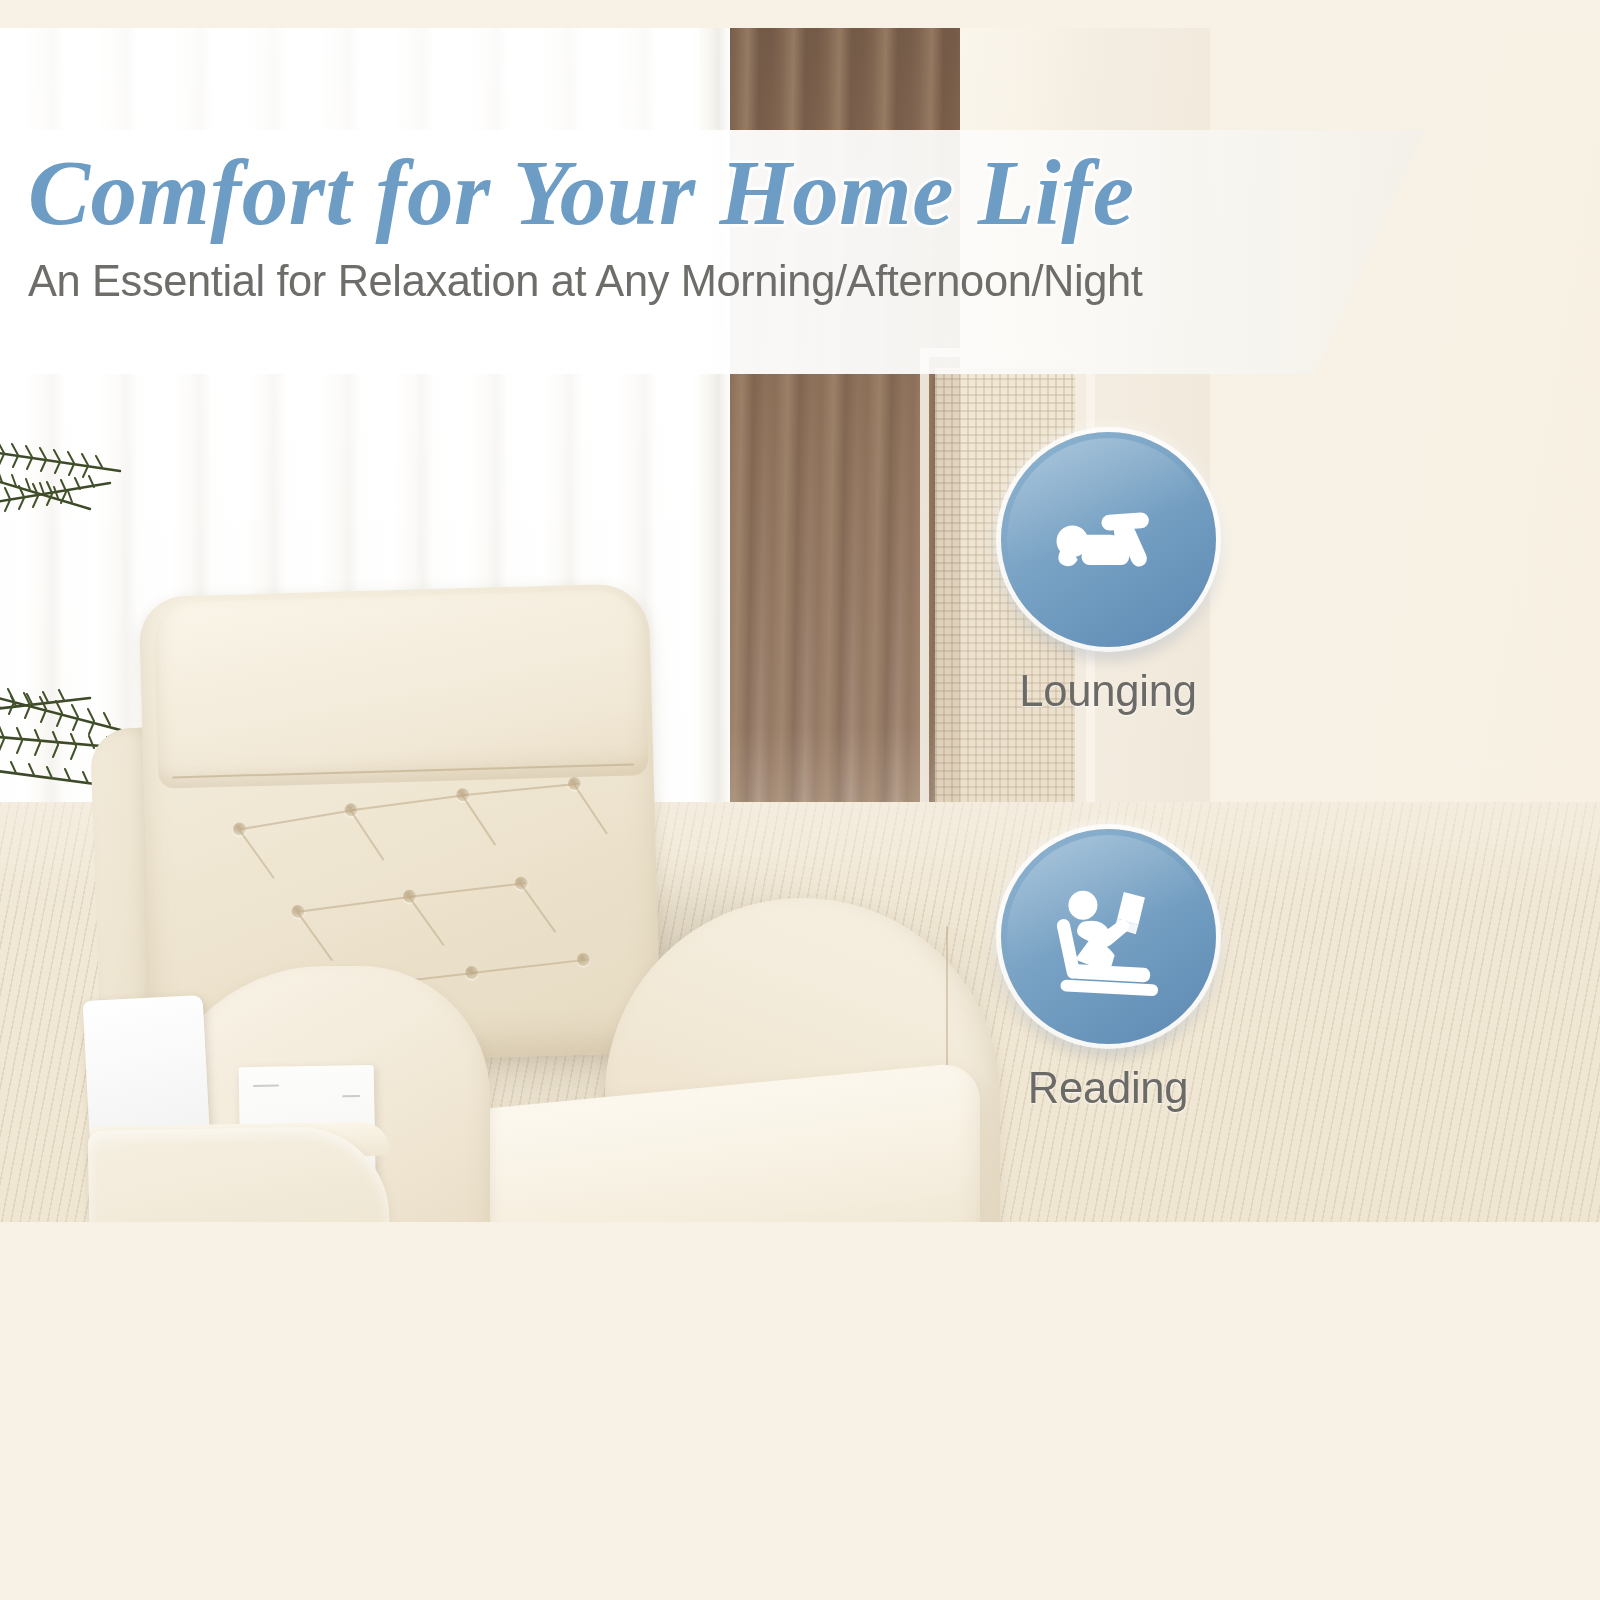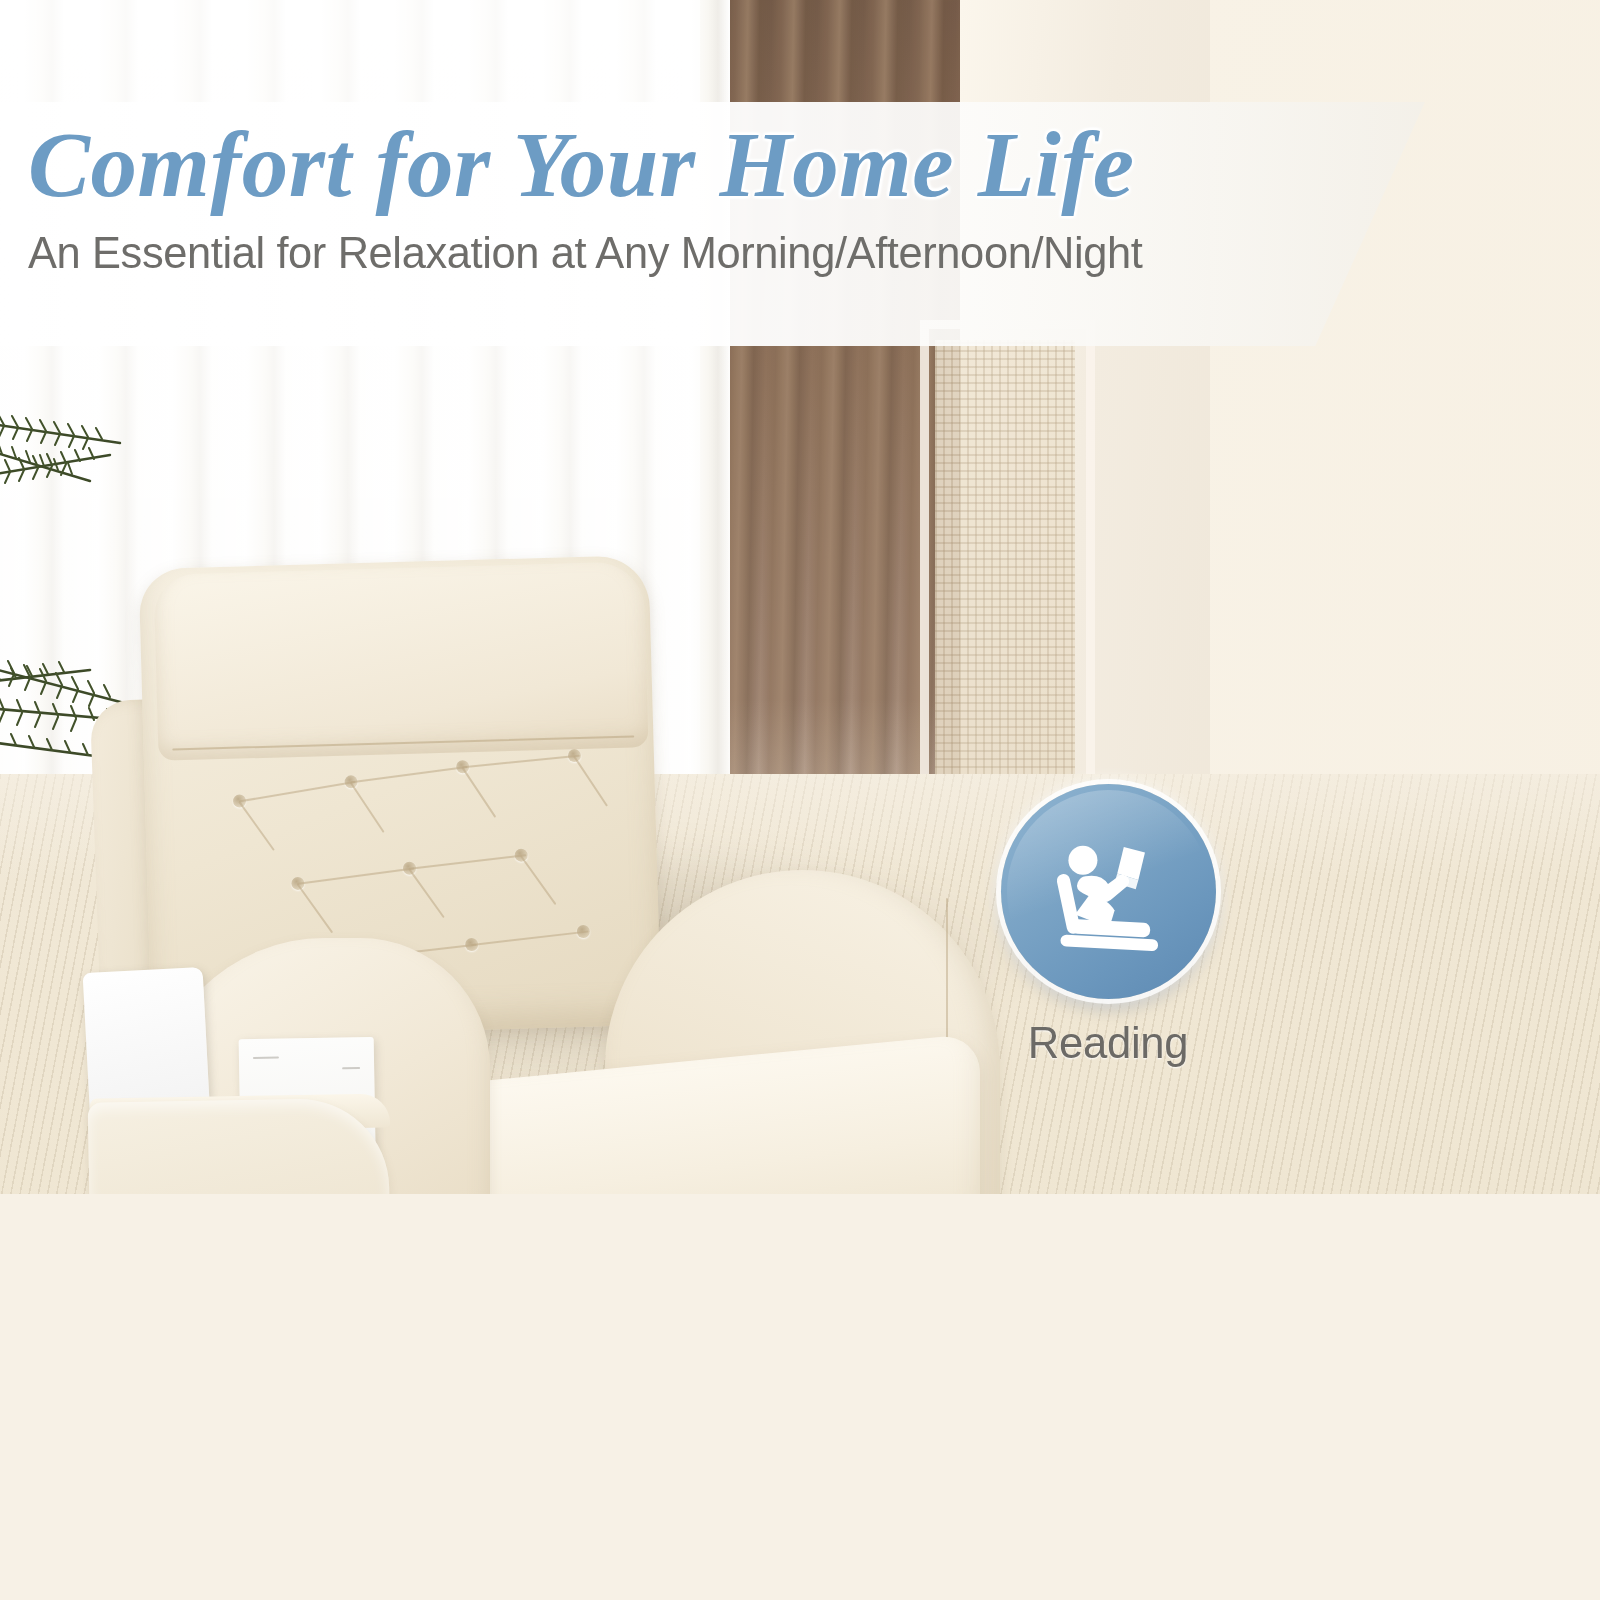--- a/index.html
+++ b/index.html
@@ -4,21 +4,21 @@
 <title>Comfort for Your Home Life</title>
 <style>
   * { margin:0; padding:0; box-sizing:border-box; }
   html,body { width:1600px; height:1600px; overflow:hidden; }
   body {
     font-family:"Liberation Sans", sans-serif;
     background:#f7f1e6;
     position:relative;
   }
 
-  #stage { position:absolute; inset:0; width:1600px; height:1194px; overflow:hidden; }
+  #stage { position:absolute; inset:0; width:1600px; height:1194px; overflow:hidden;margin-top:28px; }
 
   
   .photo { position:absolute; inset:0; }
 
   .wall {
     position:absolute; inset:0;
     background:linear-gradient(100deg,#fdfdfc 0%,#fbf7ef 42%,#f8f2e6 66%,#f7f0e3 100%);
   }
 
   
@@ -314,21 +314,21 @@
     margin-top:18px;
     font-family:"Liberation Sans", sans-serif;
     font-size:45px; color:#6c6a66; font-weight:400;
     letter-spacing:-0.3px; white-space:nowrap;
     text-shadow:0 1px 2px rgba(255,255,255,.9);
     transform:scaleX(.97);
   }
 
   #b0 { left:958px;  top:404px; }
   #b1 { left:1248px; top:404px; }
-  #b2 { left:958px;  top:784px; }
+  #b2 { left:958px;  top:801px; }
   #b3 { left:1248px; top:772px; }
   #b4 { left:1248px; top:1147px; }
 </style>
 </head>
 <body>
 
 <div id="stage">
 
   <div class="photo">
     <div class="wall"></div>
@@ -447,20 +447,36 @@
     </div>
   </div>
 
   <div class="banner">
     <div class="banner-inner">
       <div class="banner-title">Comfort for Your Home Life</div>
       <div class="banner-sub">An Essential for Relaxation at Any Morning/Afternoon/Night</div>
     </div>
   </div>
 
+  <div class="badge-item" id="b0">
+    <div class="badge">
+      <svg viewBox="0 0 100 100">
+        <g fill="#ffffff">
+          <circle cx="23" cy="51" r="12"></circle>
+          <path d="M14 58 q-4 8 2 11 q7 3 11 -4 l-5 -9 z"></path>
+          <path d="M30 46 h22 a8 8 0 0 1 8 8 v4 h-30 a6 6 0 0 1 -6 -6 a6 6 0 0 1 6 -6 z"></path>
+          <rect x="30" y="56" width="36" height="13" rx="6"></rect>
+          <rect x="45" y="30" width="36" height="12" rx="6" transform="rotate(-4 63 36)"></rect>
+          <rect x="55" y="33" width="12" height="30" rx="6" transform="rotate(-6 61 48)"></rect>
+          <rect x="63" y="38" width="12" height="33" rx="6" transform="rotate(-24 69 54)"></rect>
+        </g>
+      </svg>
+    </div>
+    <div class="badge-label">Lounging</div>
+  </div>
 
 
   <div class="badge-item" id="b2">
     <div class="badge">
       <svg viewBox="0 0 100 100">
         <g fill="#ffffff">
           <circle cx="31" cy="26" r="11"></circle>
           <path d="M62 16 l16 4 l-5 21 l-16 -5 z"></path>
           <path d="M57 36 l16 5 l-2 7 l-16 -5 z" opacity="0.9"></path>
           <path d="M33 38 q12 -2 17 6 l8 -6 a5 5 0 0 1 6 8 l-12 10 q-4 3 -9 1 l-12 -6 q-6 -3 -4 -8 q2 -5 6 -5 z"></path>

